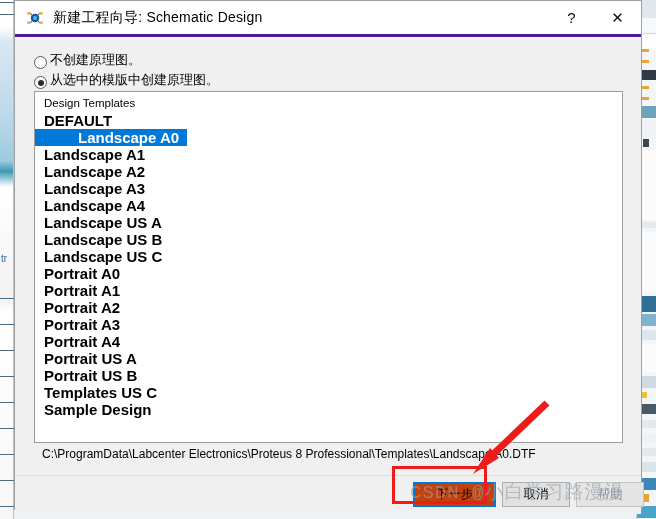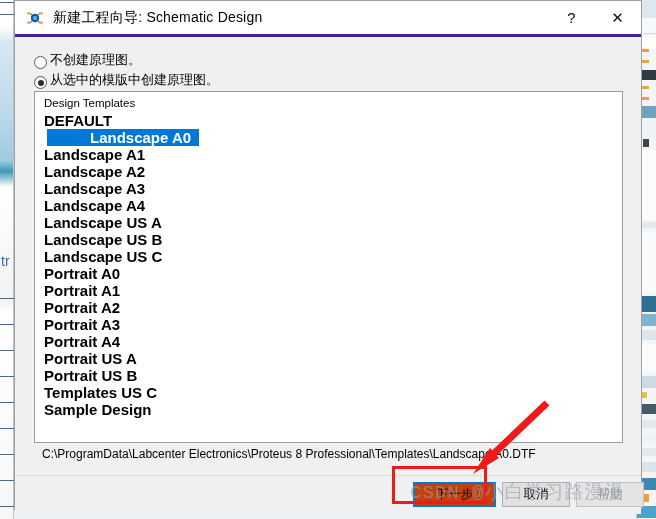--- a/index.html
+++ b/index.html
@@ -29,21 +29,21 @@
     box-sizing: border-box;
   }
   .bg-left .ln {
     position: absolute;
     left: 0; width: 14px; height: 1px;
     background: #4a6a86;
   }
   .bg-left .tx {
     position: absolute;
     left: 1px;
-    font-size: 14px;
+    font-size: 10px;
     color: #2b6ca3;
     font-family: "Liberation Sans", sans-serif;
     white-space: nowrap;
   }
 
   .bg-right {
     position: absolute;
     right: 0; top: 0;
     width: 20px; height: 519px;
     background: #f3f5f7;
@@ -185,21 +185,21 @@
     padding-left: 9px;
     white-space: nowrap;
     cursor: default;
     font-weight: bold;
   }
   .lb-item.selected {
     background: #0078d7;
     color: #ffffff;
     display: inline-block;
     padding-right: 8px;
-    margin-left: 12px;
+    margin-left: 0;
     padding-left: 43px;
   }
   .lb-item-wrap { height: 17px; }
 
   .pathline {
     position: absolute;
     left: 27px;
     top: 409px;
     font-size: 12px;
     color: #000000;

